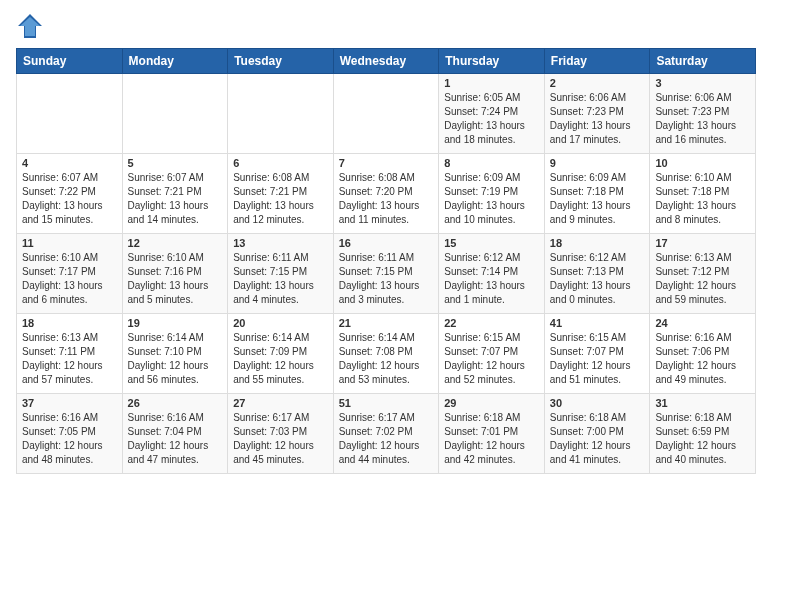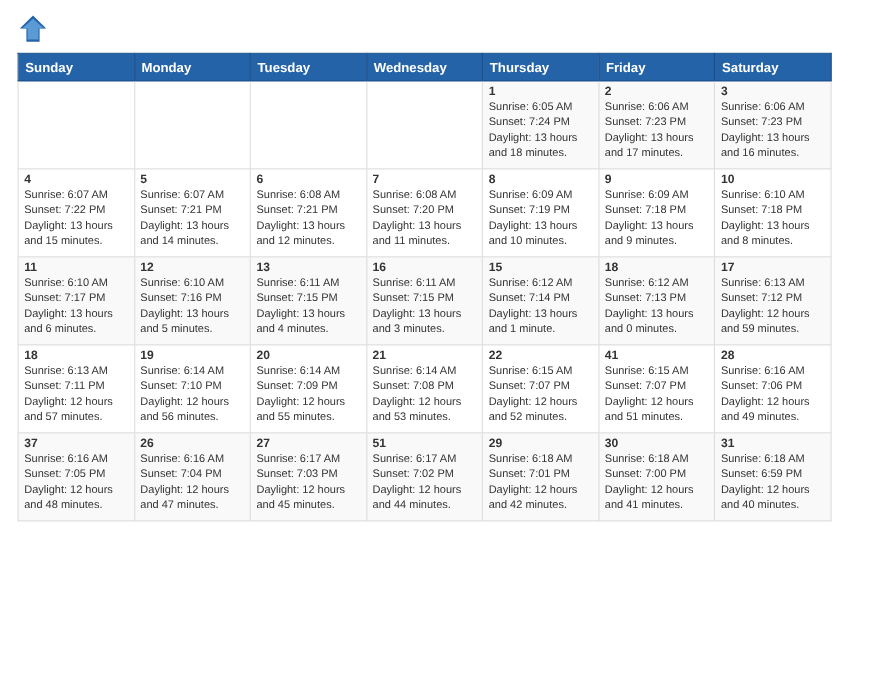--- a/index.html
+++ b/index.html
@@ -272,21 +272,21 @@
 Sunset: 7:07 PM
 Daylight: 12 hours and 52 minutes.</div>
           </td>
           <td>
             <span class="day-number">41</span>
             <div class="day-info" style="white-space: pre-line;">Sunrise: 6:15 AM
 Sunset: 7:07 PM
 Daylight: 12 hours and 51 minutes.</div>
           </td>
           <td>
-            <span class="day-number">28</span>
+            <span class="day-number">24</span>
             <div class="day-info" style="white-space: pre-line;">Sunrise: 6:16 AM
 Sunset: 7:06 PM
 Daylight: 12 hours and 49 minutes.</div>
           </td>
         </tr>
         <tr>
           <td>
             <span class="day-number">37</span>
             <div class="day-info" style="white-space: pre-line;">Sunrise: 6:16 AM
 Sunset: 7:05 PM

